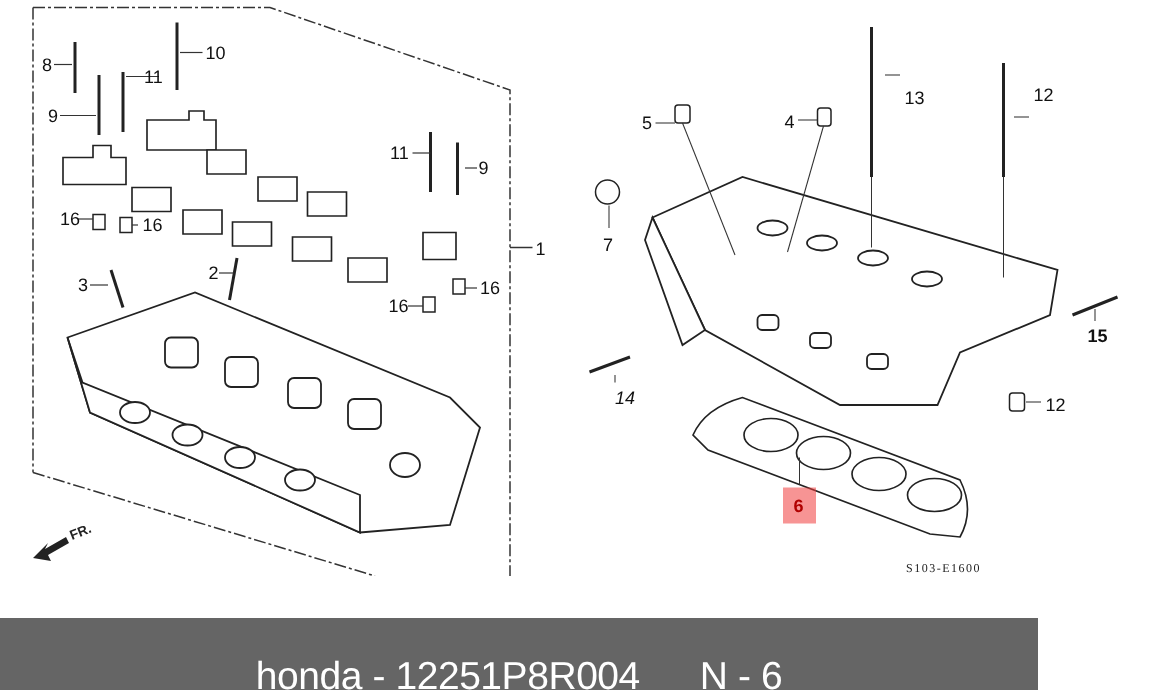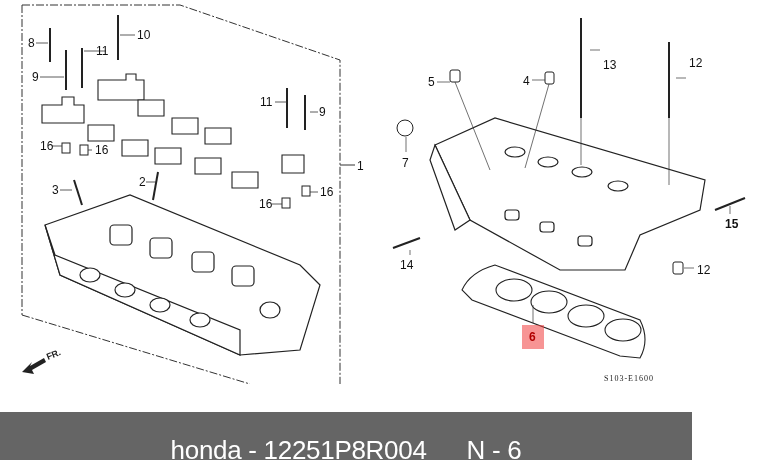--- a/index.html
+++ b/index.html
@@ -148,21 +148,21 @@
       <span class="callout" style="left: 428px; top: 76px;">5</span>
       <span class="callout" style="left: 402px; top: 157px;">7</span>
       <span class="callout" style="left: 28px; top: 37px;">8</span>
       <span class="callout" style="left: 32px; top: 71px;">9</span>
       <span class="callout" style="left: 319px; top: 106px;">9</span>
       <span class="callout" style="left: 137px; top: 29px;">10</span>
       <span class="callout" style="left: 96px; top: 45px;">11</span>
       <span class="callout" style="left: 260px; top: 96px;">11</span>
       <span class="callout" style="left: 689px; top: 57px;">12</span>
       <span class="callout" style="left: 603px; top: 45px; margin-top: 14px;">13</span>
-      <span class="callout" style="left: 400px; top: 259px;">14</span>
+      <span class="callout" style="left: 410px; top: 259px; font-style: italic;">14</span>
       <span class="callout" style="left: 725px; top: 218px; font-weight: bold;">15</span>
       <span class="callout" style="left: 40px; top: 140px;">16</span>
       <span class="callout" style="left: 95px; top: 144px;">16</span>
       <span class="callout" style="left: 259px; top: 198px;">16</span>
       <span class="callout" style="left: 320px; top: 186px;">16</span>
       <span class="callout" style="left: 697px; top: 264px;">12</span>
     </div>
 
   <div class="highlight">
     <span>6</span>

